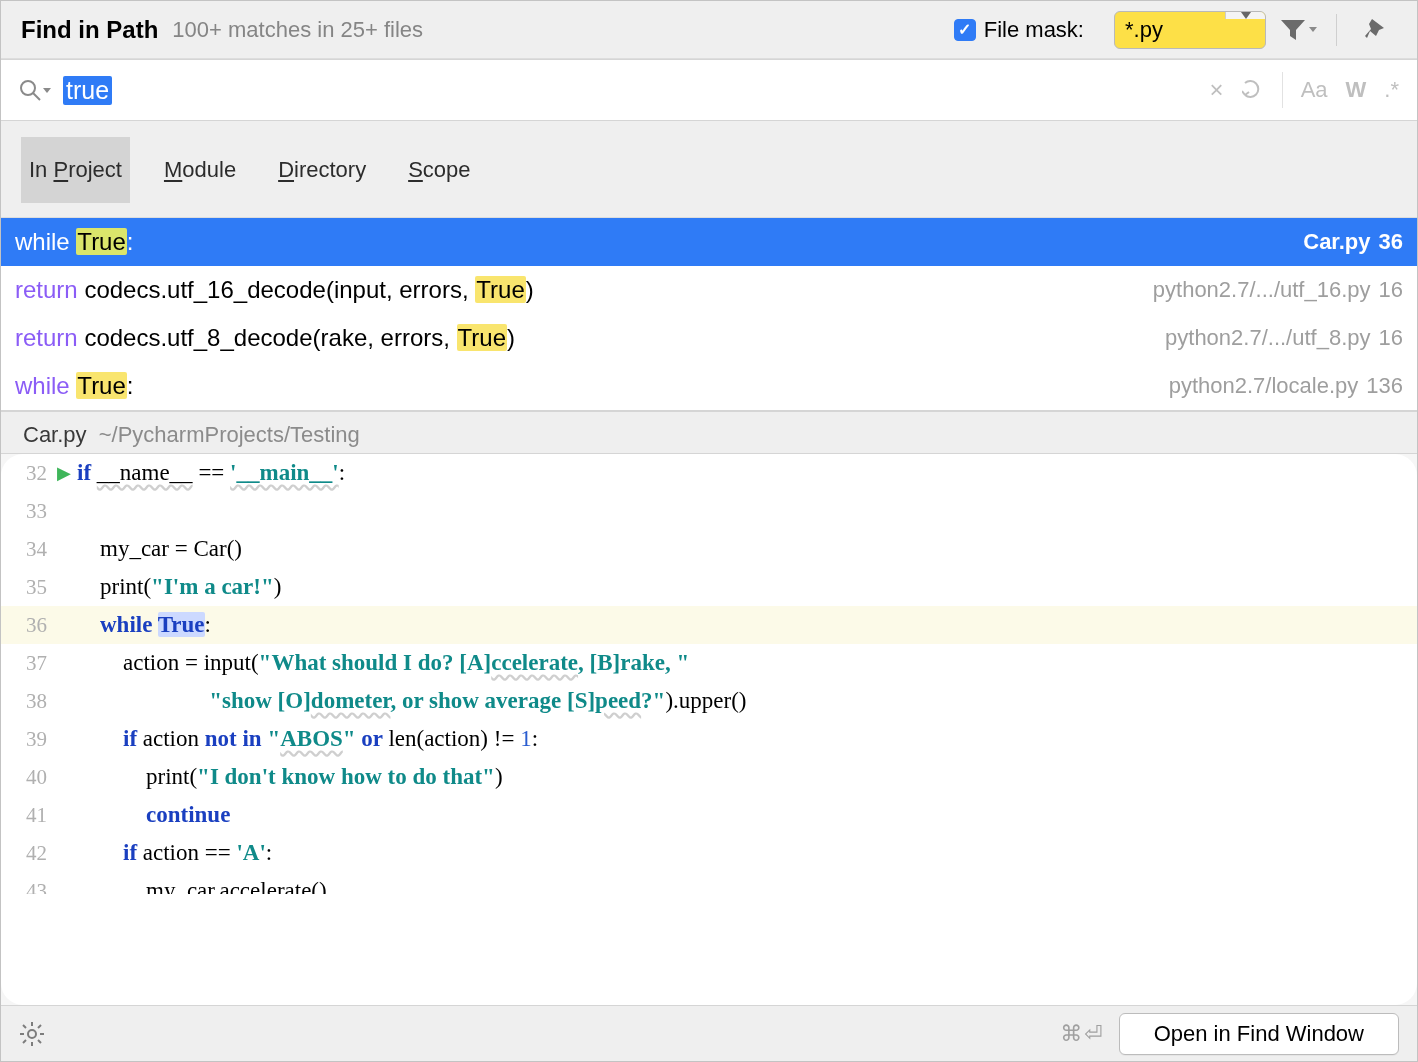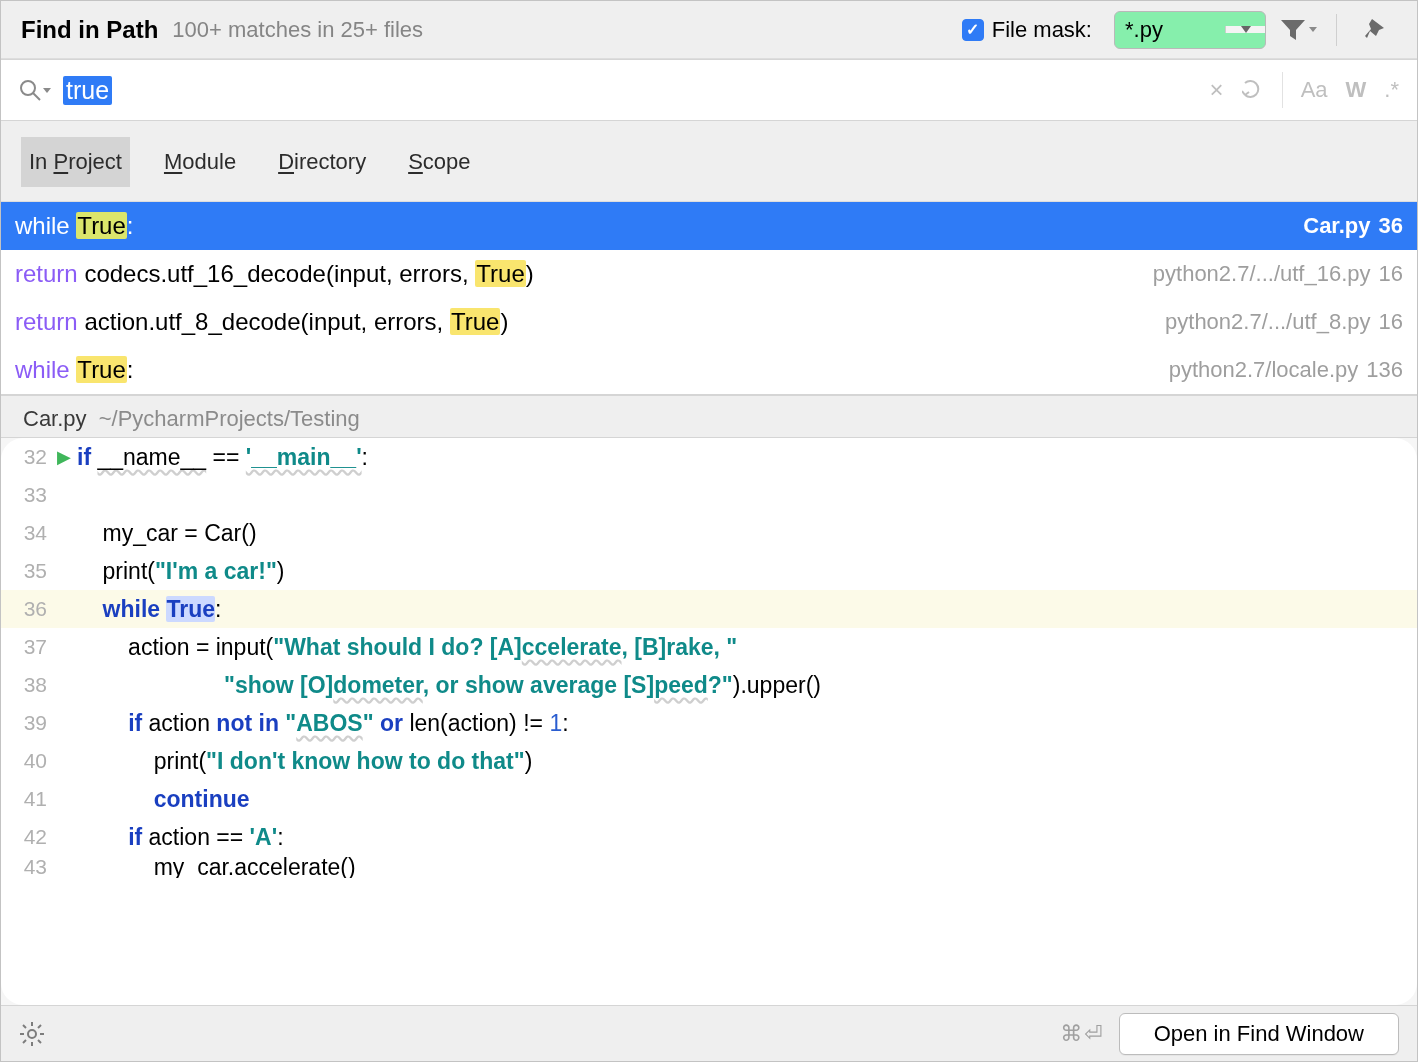--- a/index.html
+++ b/index.html
@@ -43,27 +43,27 @@
     width: 22px; height: 22px;
     border-radius: 4px;
     background: #2f7bf6;
     border: 1px solid #2f7bf6;
     display:flex; align-items:center; justify-content:center;
     color:#fff; font-size:16px; font-weight:bold;
   }
   .filemask-label { font-size: 22px; }
 
   .filemask-select {
-    display:flex; align-items:center;
+    display:flex; align-items:flex-start;
     height: 38px;
     border:1px solid #b9b9b9;
     border-radius:6px;
-    background:#86efac;
+    background:#fde047;
     overflow:hidden;
-    margin-left:12px;
+    margin-left:20px;
   }
   .filemask-value { padding: 5px 38px 5px 10px; font-size:22px; line-height:26px; width:110px; position:relative; }
   .filemask-btn {
     width:40px;
     border-left:1px solid #cccccc;
     background:#f4f4f4;
     display:flex; align-items:center; justify-content:center;
   }
   .caret-down {
     width:0; height:0;
@@ -126,21 +126,21 @@
     display:flex;
     align-items:center;
     gap:26px;
     padding: 16px 20px 14px 20px;
     background:#efefef;
     border-bottom:1px solid #dddddd;
   }
   .scope-tab {
     font-size:22px;
     color:#2c2c2c;
-    padding:12px 8px;
+    padding:20px 8px;
     border-radius:0;
     cursor:pointer;
   }
   .scope-tab.active {
     background:#d4d4d4;
   }
   .underline { text-decoration: underline; text-underline-offset:3px; }
 
   
   .results {
@@ -179,21 +179,21 @@
   }
   .preview-path { color:#8b8b8b; margin-left:6px; }
 
   
   .preview {
     flex:1;
     display:flex;
     flex-direction:column;
     background:#fff;
     overflow:hidden;
-    font-family: Liberation Sans, sans-serif;
+    font-family: Liberation Serif, serif;
     font-size:23px;
     line-height:1.65;
     border-radius:22px;
   }
   .code-line {
     display:flex;
     align-items:flex-start;
   }
   .gutter {
     width:56px;
@@ -317,21 +317,21 @@
       </div>
     </div>
     <div class="result-row">
       <div class="result-left"><span class="kw">return </span><span>codecs.utf_16_decode(input, errors, </span><span class="hl">True</span><span>)</span></div>
       <div class="result-right">
         <span>python2.7/.../utf_16.py</span> 
         <span>16</span>
       </div>
     </div>
     <div class="result-row">
-      <div class="result-left"><span class="kw">return </span><span>action.utf_8_decode(input, errors, </span><span class="hl">True</span><span>)</span></div>
+      <div class="result-left"><span class="kw">return </span><span>codecs.utf_8_decode(rake, errors, </span><span class="hl">True</span><span>)</span></div>
       <div class="result-right">
         <span>python2.7/.../utf_8.py</span> 
         <span>16</span>
       </div>
     </div>
     <div class="result-row">
       <div class="result-left"><span class="kw">while </span><span class="hl">True</span><span>:</span></div>
       <div class="result-right">
         <span>python2.7/locale.py</span> 
         <span>136</span>
@@ -393,21 +393,21 @@
     <div class="code-line">
       <div class="gutter">41</div>
       <div class="run-marker"></div>
       <div class="code"><span>            </span><span class="c-kw">continue</span></div>
     </div>
     <div class="code-line">
       <div class="gutter">42</div>
       <div class="run-marker"></div>
       <div class="code"><span>        </span><span class="c-kw">if </span><span>action == </span><span class="c-str">'A'</span><span>:</span></div>
     </div>
-    <div class="code-line" style="height: 22px; overflow: hidden; align-items: center;">
+    <div class="code-line" style="height: 22px; overflow: hidden;">
       <div class="gutter">43</div>
       <div class="run-marker"></div>
       <div class="code"><span>            my_car.accelerate()</span></div>
     </div>
   </div>
 
 <div class="footer">
   <div>
     <svg width="26" height="26" viewBox="0 0 26 26">
       <circle cx="13" cy="13" r="4" fill="none" stroke="#7d7d7d" stroke-width="2"></circle>

